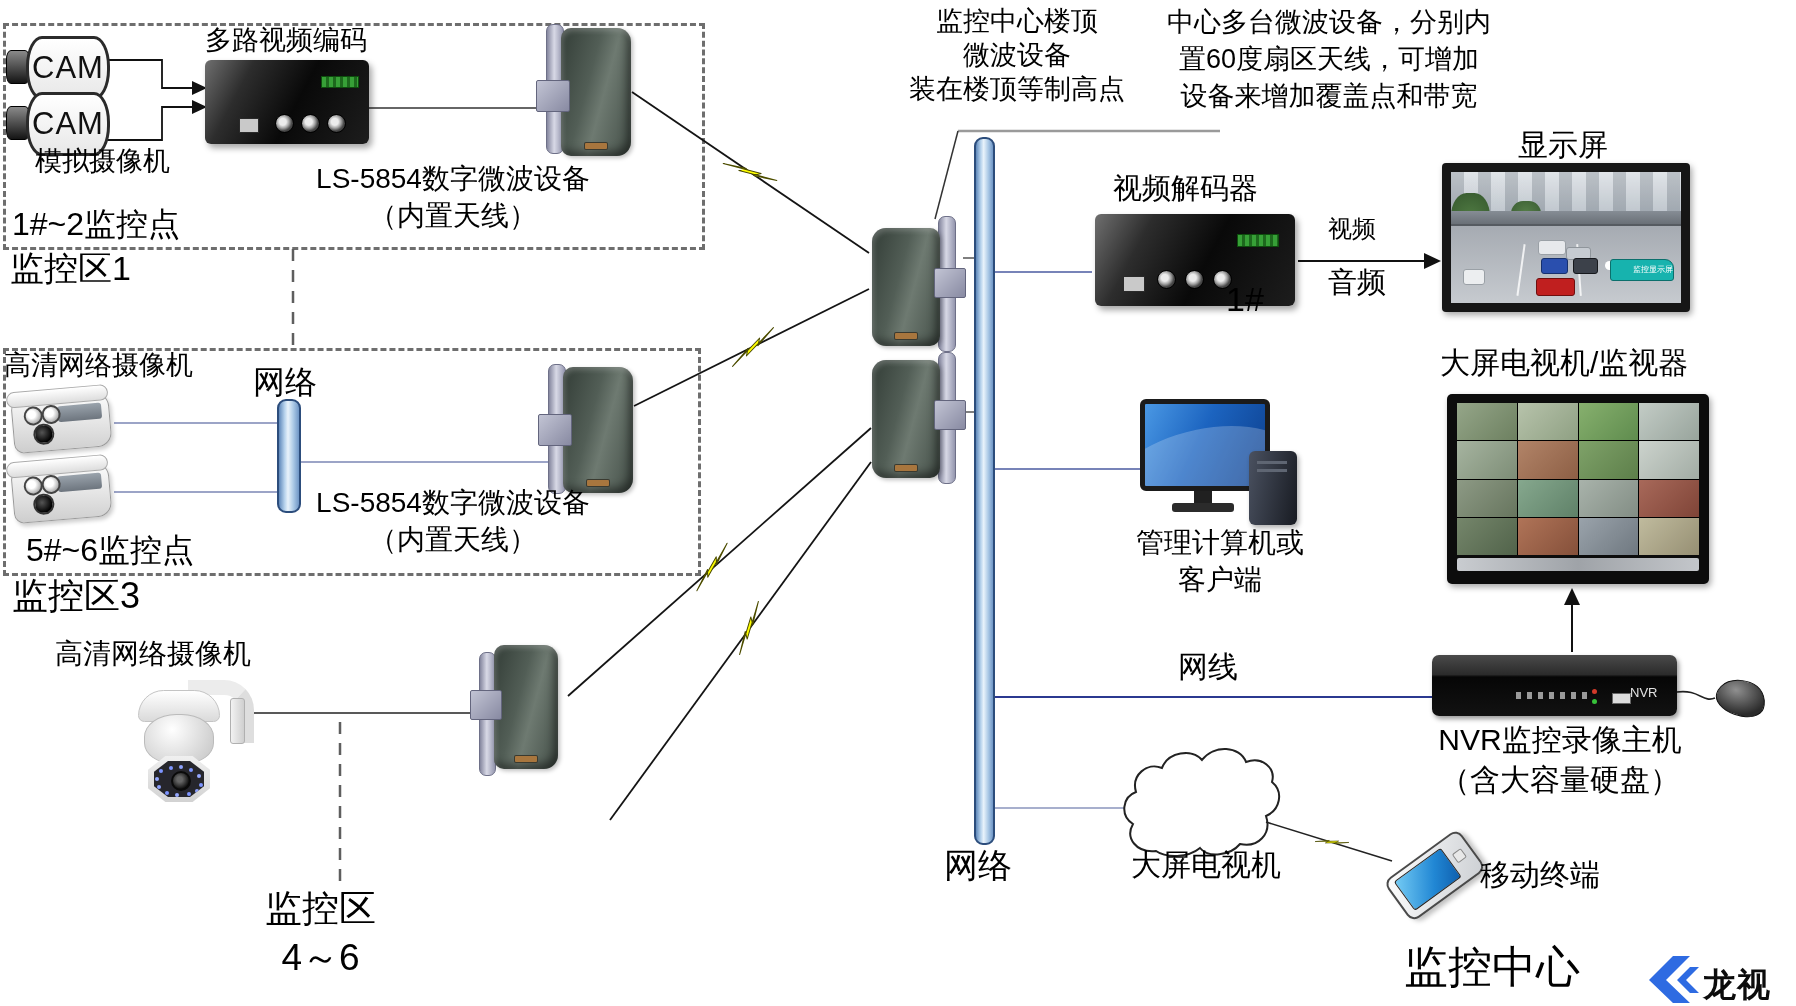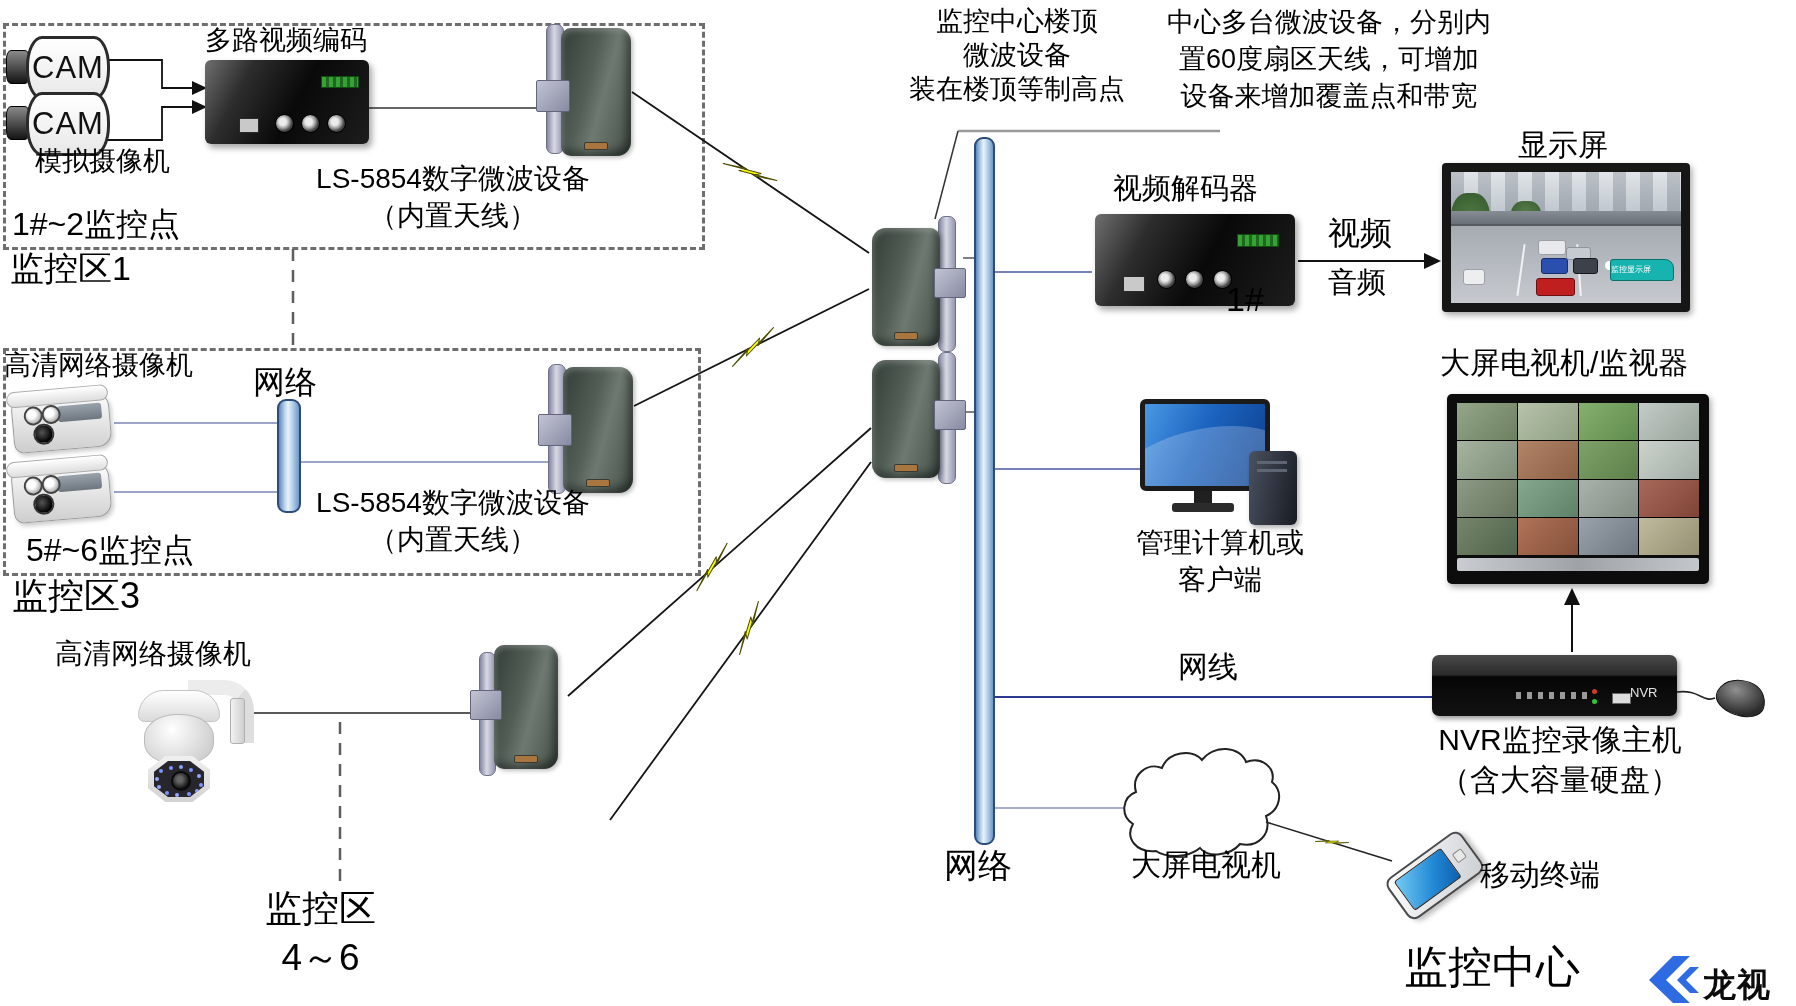--- a/index.html
+++ b/index.html
@@ -277,41 +277,41 @@
 
   <div class="lbl" style="left:1102px;top:172px;font-size:29px;margin-left:11px;">视频解码器</div>
   <div class="blackdevice" style="left:1095px;top:214px;width:200px;height:92px;">
     <div class="bnc" style="left:62px;top:56px;"></div>
     <div class="bnc" style="left:90px;top:56px;"></div>
     <div class="bnc" style="left:118px;top:56px;"></div>
     <div class="terminal" style="left:142px;top:20px;width:40px;height:11px;"></div>
     <div class="eth" style="left:28px;top:62px;width:20px;height:14px;"></div>
   </div>
   <div class="lbl" style="left:1226px;top:280px;font-size:34px;">1#</div>
-  <div class="lbl" style="left:1328px;top:215px;font-size:32px;">视频</div>
+  <div class="lbl" style="left:1328px;top:215px;font-size:24px;">视频</div>
   <div class="lbl" style="left:1328px;top:266px;font-size:29px;">音频</div>
 
   <div class="lbl" style="left:1518px;top:128px;font-size:30px;">显示屏</div>
   <div style="position:absolute;left:1442px;top:163px;width:248px;height:149px;background:#161616;border-radius:4px;box-shadow:2px 3px 6px rgba(0,0,0,.35);">
     <div style="position:absolute;left:9px;top:9px;right:9px;bottom:9px;background:#b4b8be;overflow:hidden;">
       <div class="scr" style="left:0;top:0;width:100%;height:30%;background:linear-gradient(180deg,#eef0f2,#ccd2d8),repeating-linear-gradient(90deg,rgba(120,130,140,.4) 0 13px,rgba(215,220,225,.35) 13px 27px);background-blend-mode:multiply;"></div>
       <div class="scr" style="left:0;top:16%;width:17%;height:44%;background:radial-gradient(circle at 50% 40%,#4f7a42,#33552c 80%);border-radius:40%;"></div>
       <div class="scr" style="left:26%;top:22%;width:13%;height:24%;background:radial-gradient(circle at 50% 40%,#567f49,#3a5c32 80%);border-radius:40%;"></div>
       <div class="scr" style="left:0;top:30%;width:100%;height:10%;background:linear-gradient(180deg,#868d95,#6a7077);border-bottom:2px solid #565b61;"></div>
       <div class="scr" style="left:0;top:41%;width:100%;height:59%;background:linear-gradient(180deg,#a6abb2,#c6cacf);"></div>
       <div class="scr" style="left:30%;top:55%;width:2px;height:40%;background:rgba(255,255,255,.8);transform:rotate(8deg);"></div>
       <div class="scr" style="left:55%;top:55%;width:2px;height:40%;background:rgba(255,255,255,.8);transform:rotate(-4deg);"></div>
       <div class="scr" style="left:38%;top:52%;width:11%;height:10%;background:#e7e9ec;border:1px solid #9aa0a6;border-radius:3px;"></div>
       <div class="scr" style="left:50%;top:57%;width:10%;height:9%;background:#c6cbd1;border:1px solid #8f959b;border-radius:3px;"></div>
       <div class="scr" style="left:39%;top:66%;width:11%;height:10%;background:#2a4fae;border:1px solid #16306e;border-radius:3px;"></div>
       <div class="scr" style="left:53%;top:66%;width:10%;height:10%;background:#3c414a;border:1px solid #16181c;border-radius:3px;"></div>
       <div class="scr" style="left:5%;top:74%;width:9%;height:11%;background:#eceef0;border:1px solid #9aa0a6;border-radius:3px;"></div>
       <div class="scr" style="left:37%;top:81%;width:16%;height:12%;background:#c01f1f;border:1px solid #6e0f0f;border-radius:3px;"></div>
       <div class="scr" style="right:29%;bottom:25%;width:9px;height:9px;background:#fff;border-radius:50%;"></div>
-      <div class="scr" style="right:3%;bottom:17%;width:27%;height:15%;background:#17b3ae;border:1px solid #0b6f6c;border-radius:3px 9px 3px 3px;display:flex;align-items:center;justify-content:flex-start;">
+      <div class="scr" style="right:3%;bottom:17%;width:27%;height:15%;background:#17b3ae;border:1px solid #0b6f6c;border-radius:3px 9px 3px 3px;display:flex;align-items:center;justify-content:flex-end;">
         <span style="color:#fff;font-size:8px;white-space:nowrap;">监控显示屏</span>
       </div>
     </div>
   </div>
 
   <div class="lbl" style="left:1440px;top:346px;font-size:30px;">大屏电视机/监视器</div>
   <div class="tv" style="left:1447px;top:394px;width:262px;height:190px;">
     <div class="tv-grid">
       <div class="tv-cell"></div>
         <div class="tv-cell"></div>

